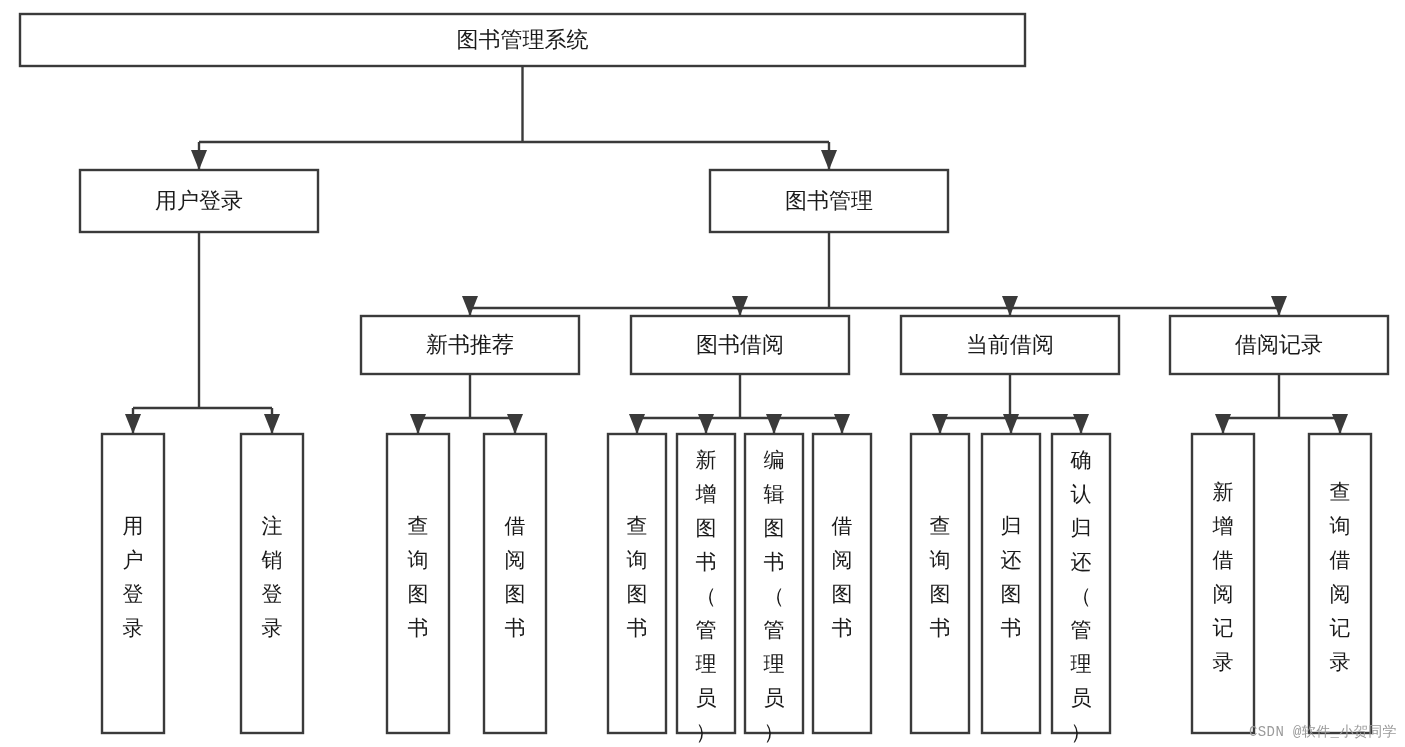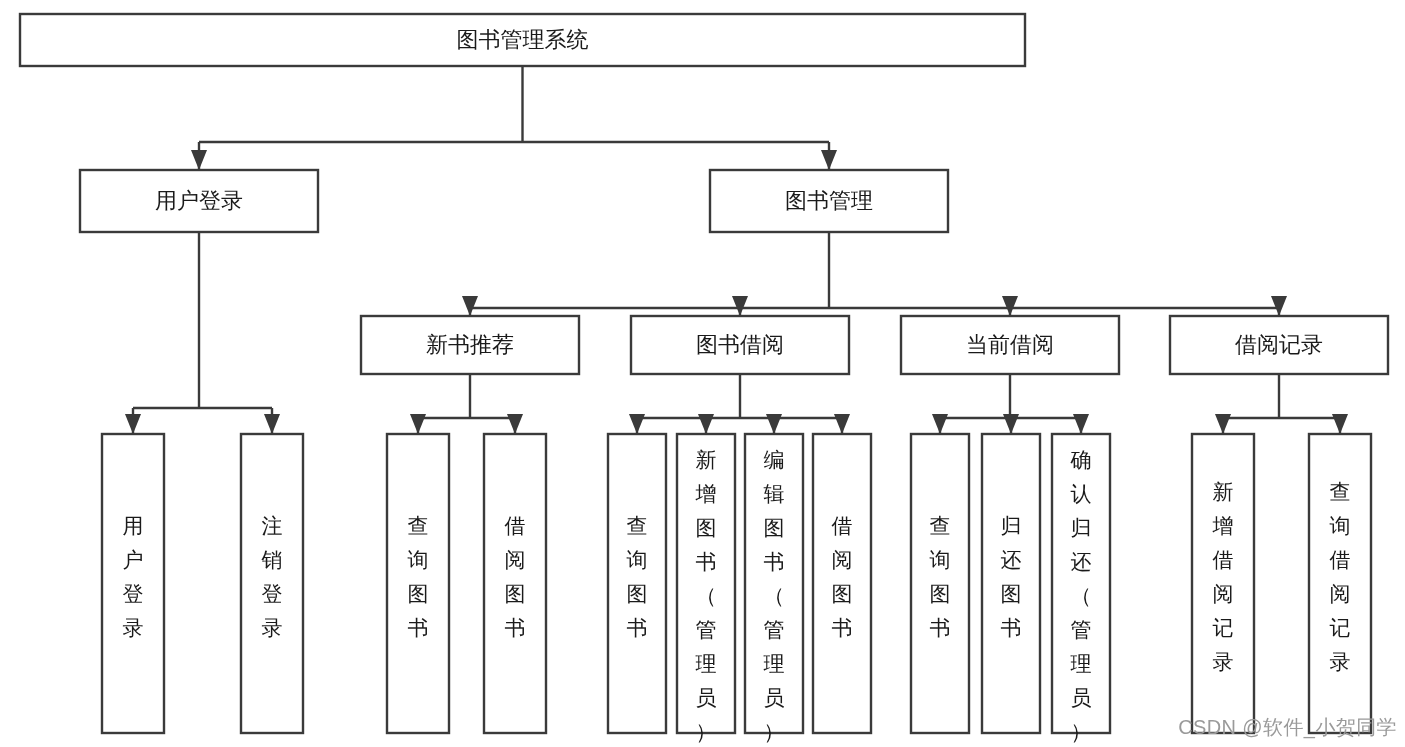--- a/index.html
+++ b/index.html
@@ -52,22 +52,22 @@
   .node-label-vertical {
     fill: #1a1a1a;
     font-family: "Liberation Sans", "DejaVu Sans", sans-serif;
     font-size: 21px;
     text-anchor: middle;
   }
   .watermark {
     position: absolute;
     right: 8px;
     bottom: 6px;
-    font-family: Liberation Sans, sans-serif;
-    font-size: 20px;
+    font-family: Liberation Mono, monospace;
+    font-size: 14px;
     color: #9a9a9a;
     white-space: nowrap;
     letter-spacing: 0.4px;
     user-select: none;
   }
 </style>
 </head>
 <body>
 
 <div id="diagram-root">

